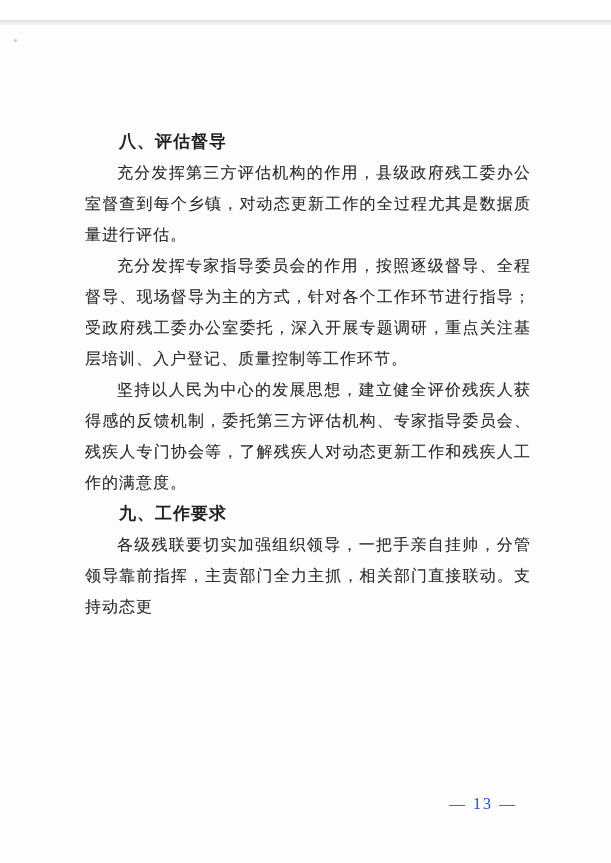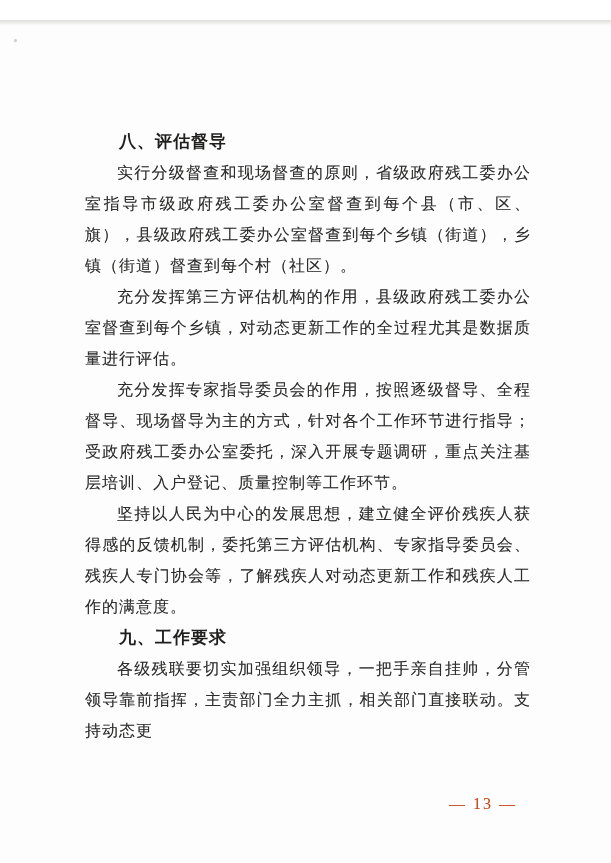--- a/index.html
+++ b/index.html
@@ -59,34 +59,33 @@
     text-justify: inter-ideograph;
     color: #2e2d2c;
     text-shadow: 0 0 0.5px rgba(40,40,40,0.35);
   }
   .page-number {
     position: absolute;
     top: 775px;
     right: 94px;
     font-size: 16px;
     letter-spacing: 2px;
-    color: #c2410c;
+    color: #1d4ed8;
   }
 </style>
 </head>
 <body>
 
 <div class="page">
   <div class="scan-edge"></div>
   <div class="scan-speck"></div>
 
   <div class="content">
     <h2 class="heading">八、评估督导</h2>
 
-    <p class="para">实行分级督查和现场督查的原则，省级政府残工委办公室指导市级政府残工委办公室督查到每个县（市、区、旗），县级政府残工委办公室督查到每个乡镇（街道），乡镇（街道）督查到每个村（社区）。</p>
 
     <p class="para">充分发挥第三方评估机构的作用，县级政府残工委办公室督查到每个乡镇，对动态更新工作的全过程尤其是数据质量进行评估。</p>
 
     <p class="para">充分发挥专家指导委员会的作用，按照逐级督导、全程督导、现场督导为主的方式，针对各个工作环节进行指导；受政府残工委办公室委托，深入开展专题调研，重点关注基层培训、入户登记、质量控制等工作环节。</p>
 
     <p class="para">坚持以人民为中心的发展思想，建立健全评价残疾人获得感的反馈机制，委托第三方评估机构、专家指导委员会、残疾人专门协会等，了解残疾人对动态更新工作和残疾人工作的满意度。</p>
 
     <h2 class="heading">九、工作要求</h2>
 
 

